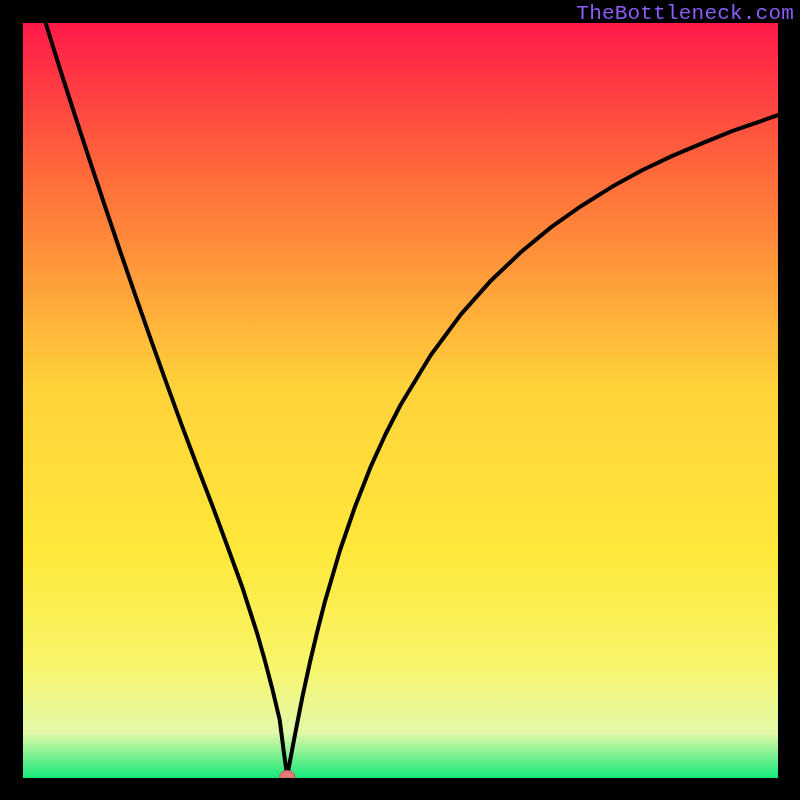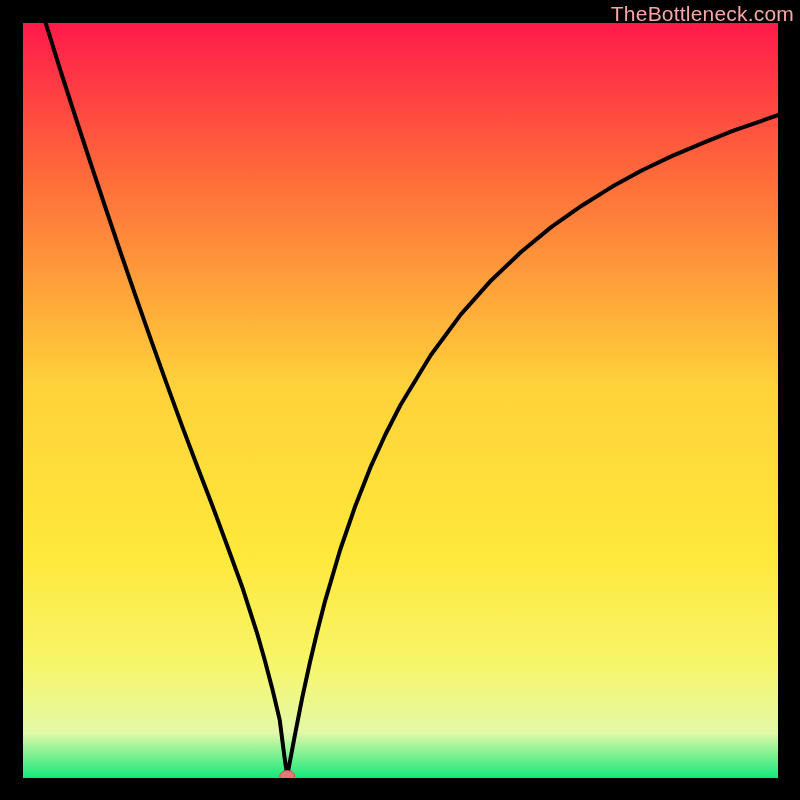--- a/index.html
+++ b/index.html
@@ -23,25 +23,25 @@
     position: absolute;
     left: 0;
     top: 0;
     width: 755px;
     height: 755px;
   }
   .watermark {
     position: absolute;
     top: 2px;
     right: 6px;
-    color: #fca5a5;
+    color: #8b5cf6;
     font-size: 21px;
     font-weight: 500;
     letter-spacing: 0.2px;
-    font-family: Liberation Sans, sans-serif;
+    font-family: Liberation Mono, monospace;
   }
 </style>
 </head>
 <body>
 
 <div class="frame">
   <svg class="plot" viewBox="0 0 755 755" preserveAspectRatio="none">
     <defs>
       <linearGradient id="bg-grad" x1="0" y1="0" x2="0" y2="1">
         <stop id="g0" offset="0%" stop-color="#ff1a4a"></stop>

